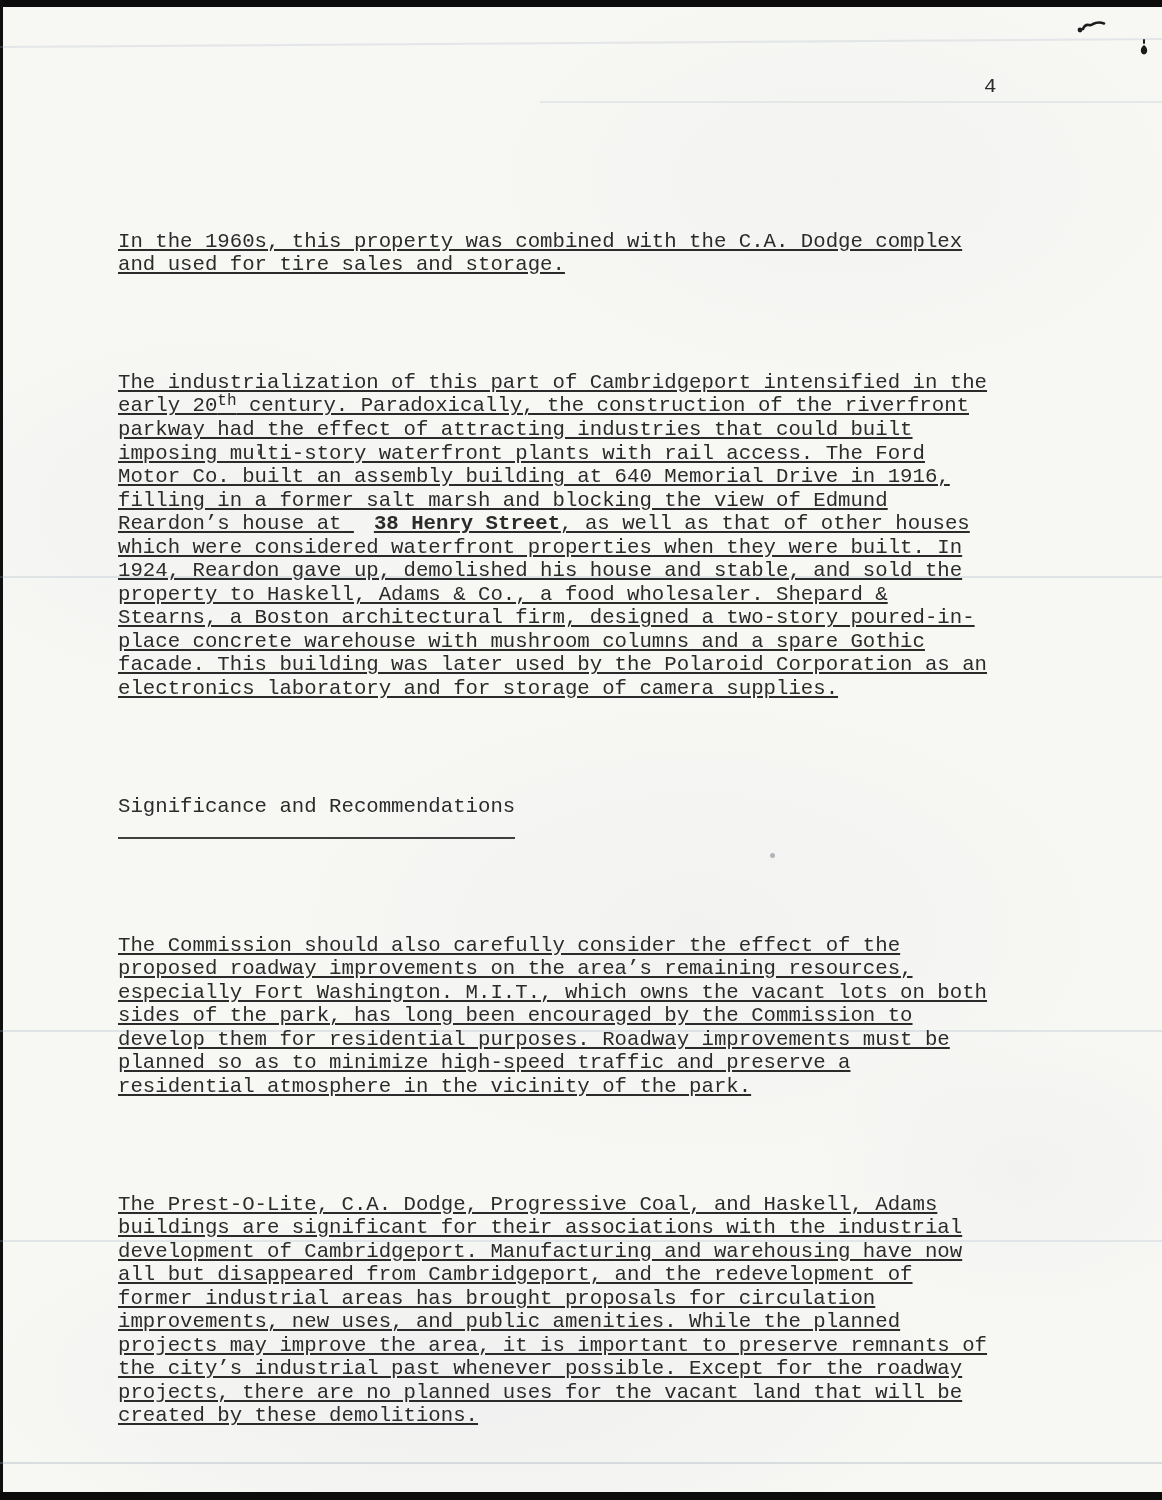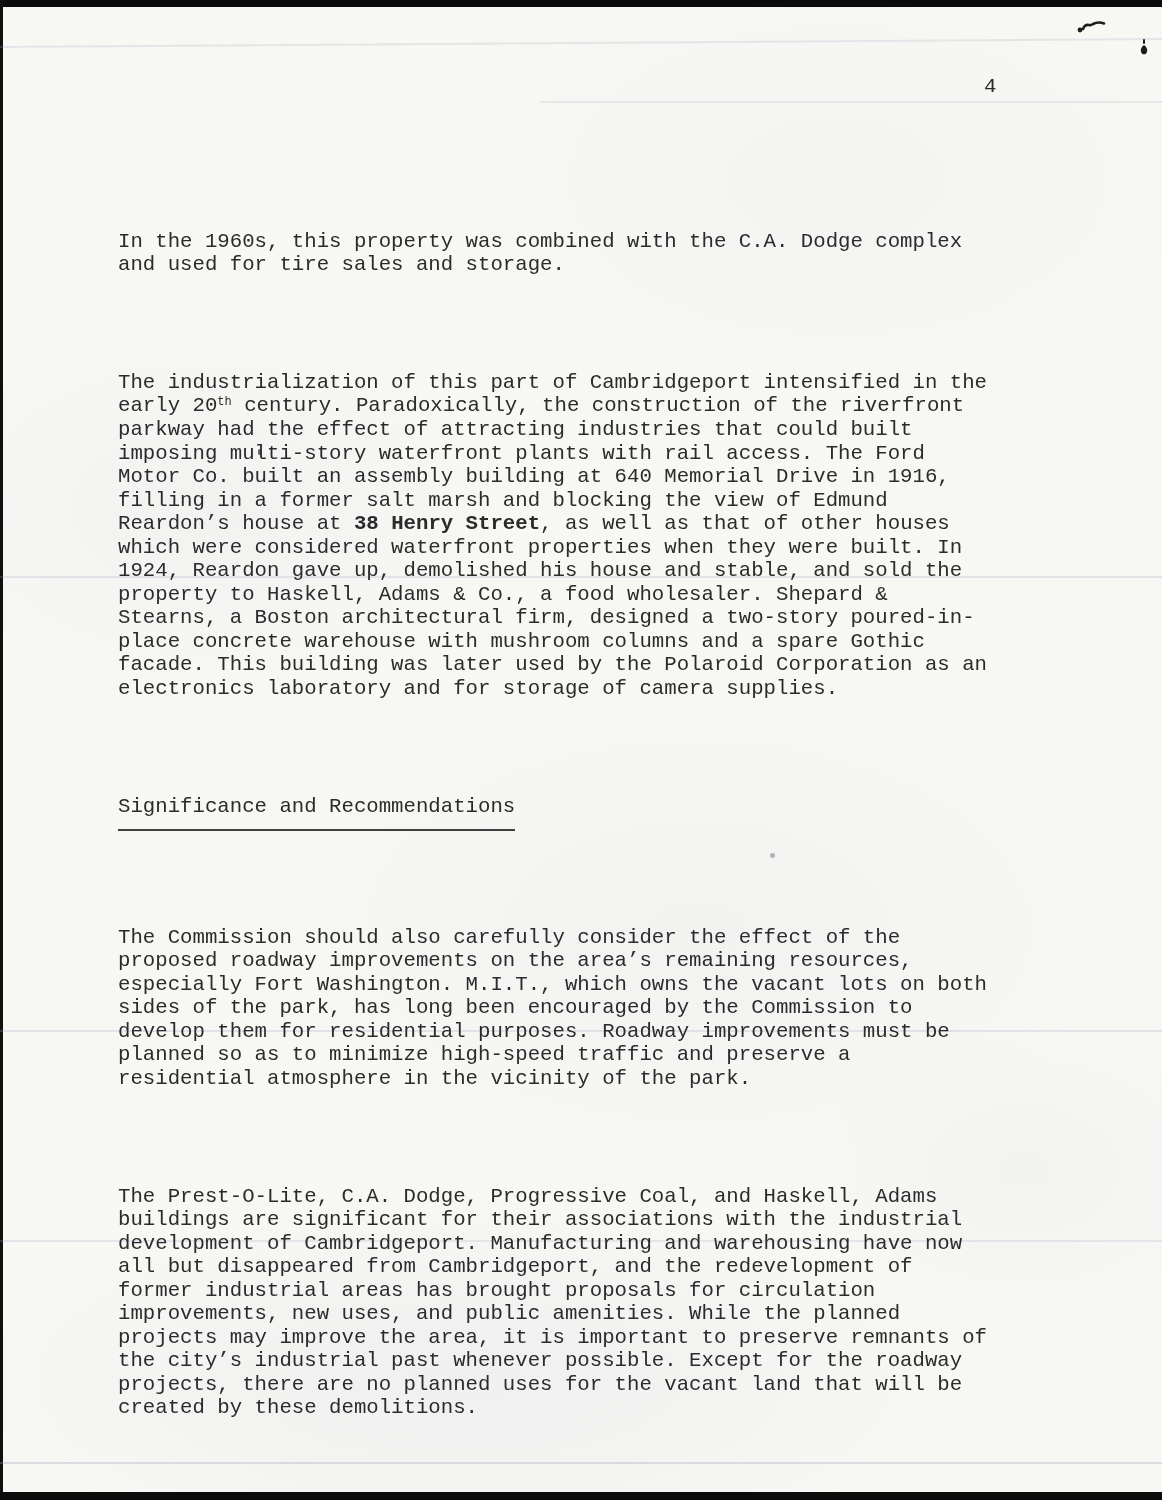--- a/index.html
+++ b/index.html
@@ -54,31 +54,31 @@
     position: absolute; left: 984px; top: 75px;
     font-size: 20.7px; line-height: 23.55px;
   }
   .content {
     position: absolute; left: 118px; top: 159px; width: 1000px;
     font-size: 20.7px; line-height: 23.55px;
     white-space: pre;
   }
   .content p, .content h2 {
     margin: 0 0 23.55px 0;
-    font-size: 20.7px; line-height: 23.55px; font-weight: normal;
+    font-size: 20.7px; line-height: 23.55px; font-weight: normal; text-decoration: underline;
   }
   .heading-underline {
     display: inline-block;
     border-bottom: 2px solid rgba(43,43,43,0.9);
-    padding-bottom: 11px;
+    padding-bottom: 19px;
   }
   sup.ordinal {
-    font-size: 12px; line-height: 0; vertical-align: 6px;
+    font-size: 16px; line-height: 0; vertical-align: 6px;
   }
-  .bold-street { font-weight: 700; }
+  .bold-street { font-weight: 700; margin-left: 20px; }
 </style>
 </head>
 <body>
 
 <div class="page">
 
   <div class="edge edge-top"></div>
   <div class="edge edge-left"></div>
   <div class="edge edge-bottom"></div>
 

